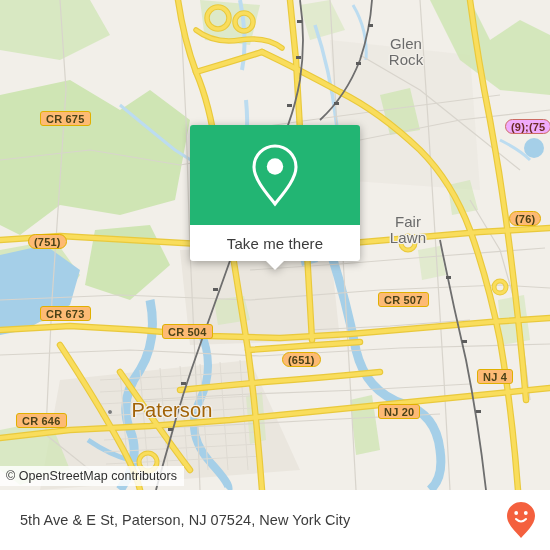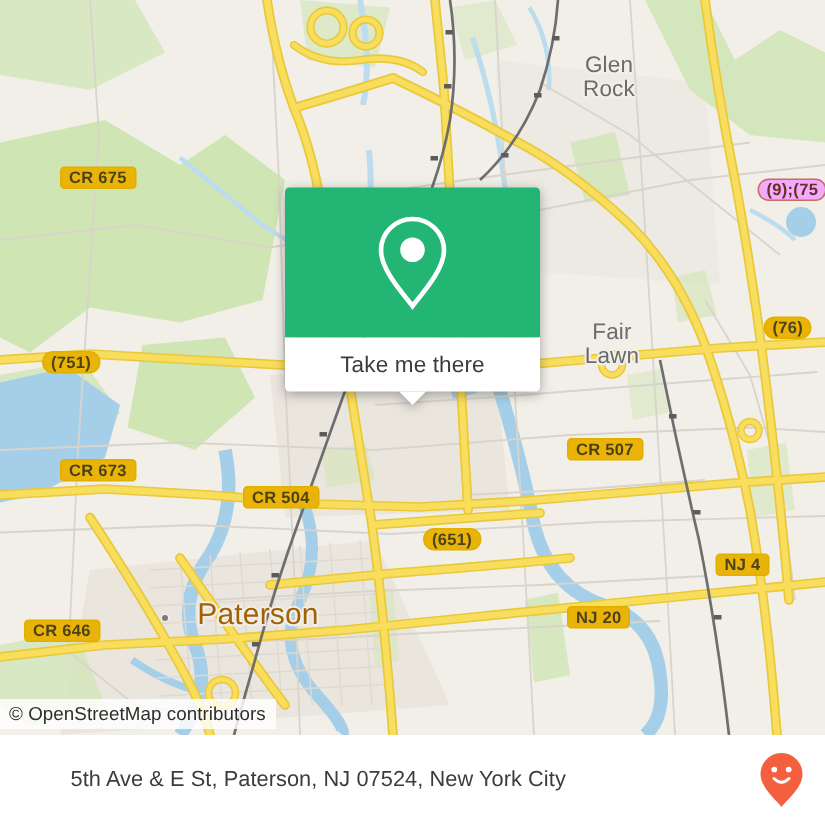--- a/index.html
+++ b/index.html
@@ -51,21 +51,21 @@
     background: #7b7b7b;
     border: 1.5px solid #f2efe9;
   }
 
   
   .shield {
     position: absolute;
     display: flex;
     align-items: center;
     justify-content: center;
-    background: #eab308;
+    background: #fdba74;
     border: 1.6px solid #e0b000;
     border-radius: 3px;
     color: #4b4217;
     font-family: "Liberation Sans", sans-serif;
     font-weight: bold;
     font-size: 11px;
     letter-spacing: 0.2px;
     height: 15px;
     padding: 0 5px;
     white-space: nowrap;
@@ -135,21 +135,20 @@
     display: flex;
     align-items: center;
     justify-content: space-between;
     padding: 0 14px 0 20px;
   }
   #address {
     color: #3c3c3c;
     font-size: 14.5px;
     letter-spacing: 0.05px;
     white-space: nowrap;
-    margin-left: 27px;
   }
   #brand {
     display: flex;
     align-items: center;
     gap: 3px;
   }
   #brand-word {
     color: #1c1c1c;
     font-size: 27px;
     font-weight: bold;

